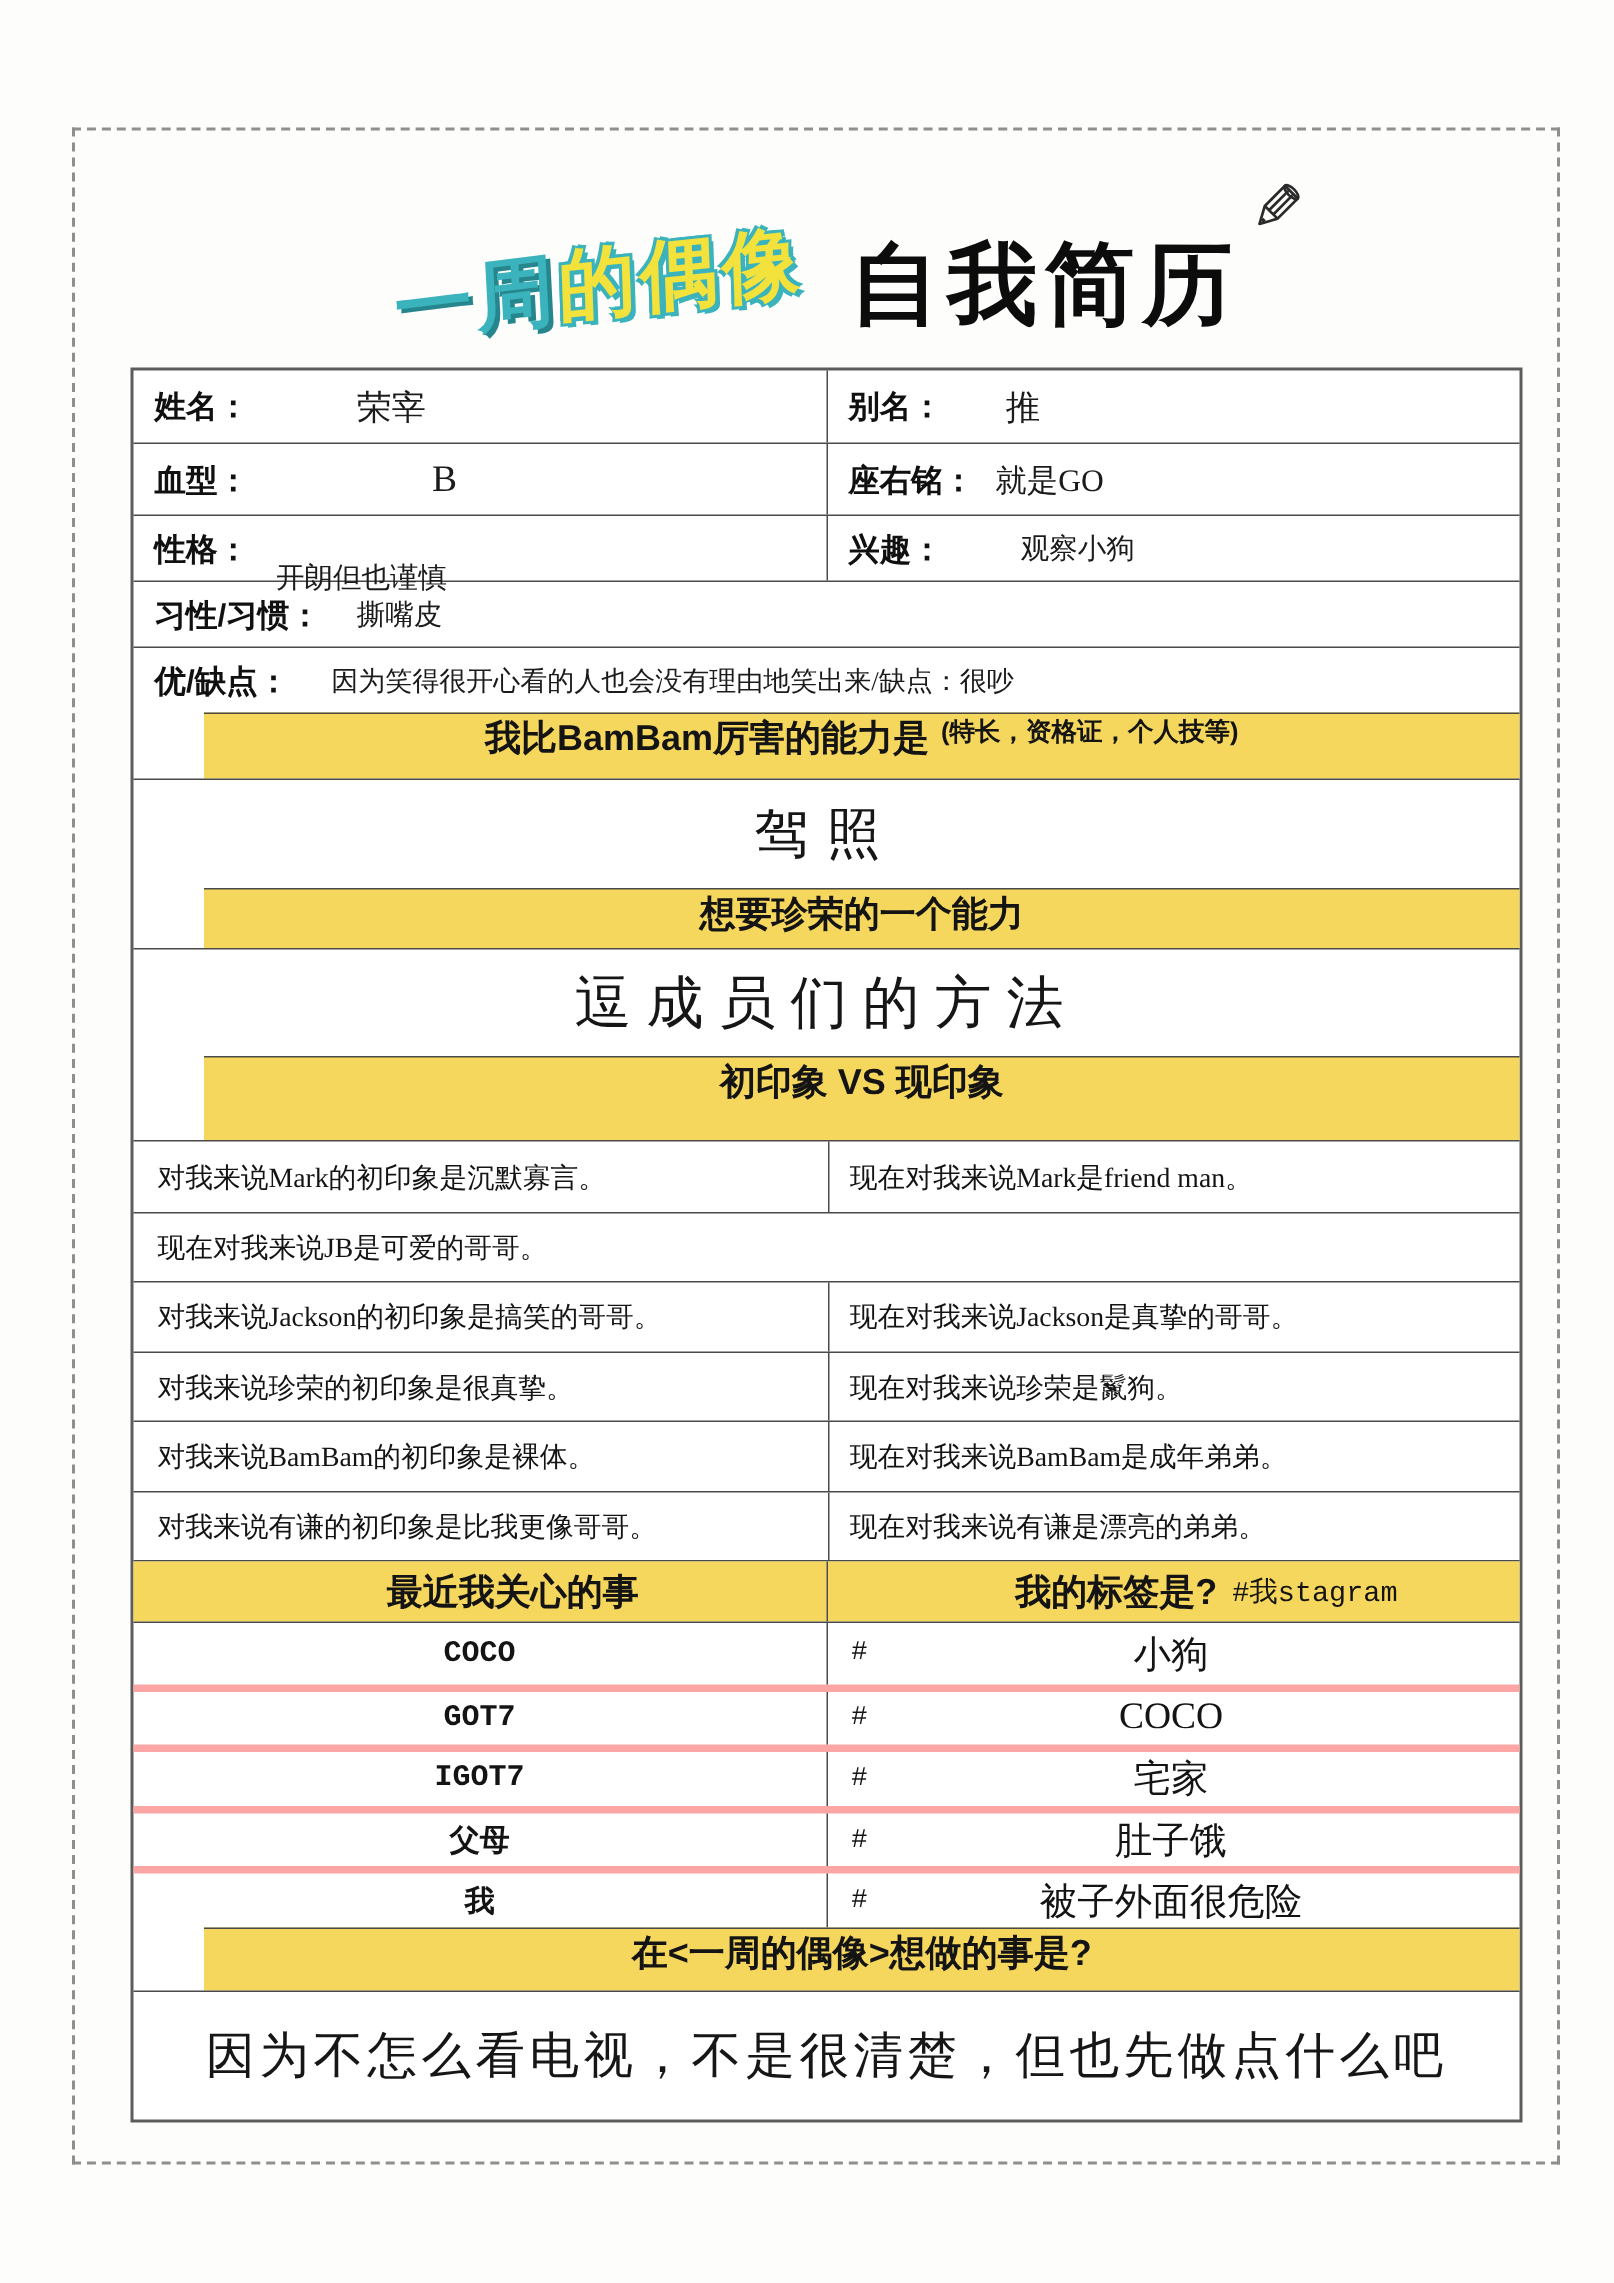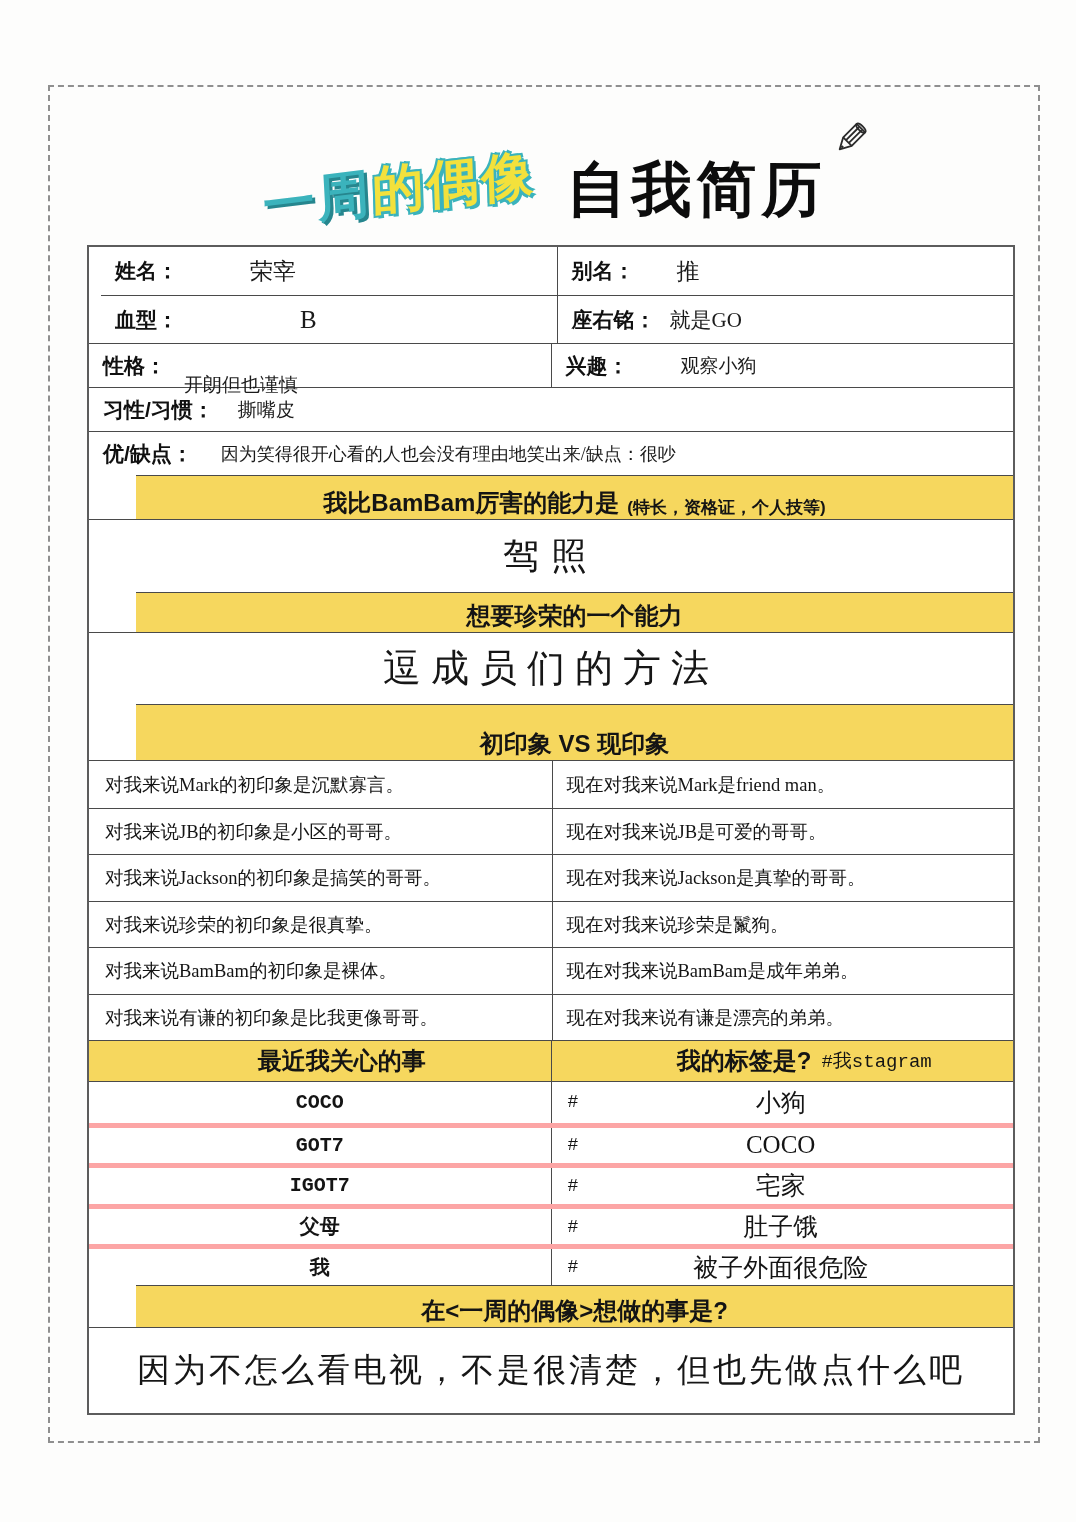--- a/index.html
+++ b/index.html
@@ -19,36 +19,36 @@
   .titlewrap{position:relative;}
   .title{margin:0;font-size:60px;font-weight:900;letter-spacing:5px;color:#0c0c0c;line-height:1;}
   .pencil{position:absolute;right:-46px;top:-44px;width:44px;height:44px;}
 
   
   .sheet{position:absolute;left:37px;top:158px;width:928px;border:2px solid #5c5c5c;
          display:flex;flex-direction:column;background:#fff;}
   .row{border-top:1px solid #4a4a4a;}
 
   .info-row{display:flex;align-items:stretch;height:44px;}
-  .info-row:nth-of-type(1),.info-row:nth-of-type(2){height:48px;margin-left:12px;}
+  .info-row:nth-of-type(1),.info-row:nth-of-type(2){height:48px;}
   .info-row + .info-row{border-top:1px solid #4a4a4a;}
   .cell{flex:1;display:flex;align-items:center;padding-left:14px;min-width:0;}
   .cell + .cell{border-left:1px solid #4a4a4a;}
   .lbl{font-weight:700;font-size:21px;color:#101010;white-space:nowrap;}
   .val{font-family:"Liberation Serif",serif;font-size:19px;color:#1b1b1b;white-space:nowrap;}
   .info-row:nth-of-type(1) .cell:nth-of-type(1) .val{margin-left:72px;font-size:23px;}
   .info-row:nth-of-type(1) .cell:nth-of-type(2) .val{margin-left:42px;font-size:23px;}
   .info-row:nth-of-type(2) .cell:nth-of-type(1) .val{margin-left:122px;font-size:25px;}
   .info-row:nth-of-type(2) .cell:nth-of-type(2) .val{margin-left:14px;font-size:21px;}
   .info-row:nth-of-type(3) .cell:nth-of-type(1) .val{margin-left:18px;margin-top:39px;}
   .info-row:nth-of-type(3) .cell:nth-of-type(2) .val{margin-left:52px;}
   .info-row:nth-of-type(4) .val{margin-left:24px;}
   .info-row:nth-of-type(5) .val{margin-left:28px;font-size:18px;}
 
-  .banner{background:#f6d75e;display:flex;align-items:flex-end;justify-content:center;
+  .banner{background:#f6d75e;display:flex;align-items:flex-start;justify-content:center;
           font-weight:700;font-size:24px;color:#141414;margin-left:47px;}
   .b1{height:44px;} .b2{height:40px;} .b3{height:56px;} .b5{height:42px;}
   .note{font-size:17px;font-weight:700;margin-left:8px;letter-spacing:0;}
 
   .answer{display:flex;align-items:center;justify-content:center;
           font-family:"Liberation Serif",serif;color:#161616;}
   .a1{height:73px;font-size:36px;letter-spacing:12px;}
   .a2{height:72px;font-size:38px;letter-spacing:10px;}
   .a3{height:86px;font-size:33px;letter-spacing:3px;}
 
@@ -167,21 +167,20 @@
       <div class="row banner b3">初印象 VS 现印象</div>
 
       <section class="row">
 
           <div class="imp-row">
             <div class="imp-cell">对我来说Mark的初印象是沉默寡言。</div>
             <div class="imp-cell">现在对我来说Mark是friend man。</div>
           </div>
 
           <div class="imp-row">
-            <div class="imp-cell">对我来说JB的初印象是小区的哥哥。</div>
             <div class="imp-cell">现在对我来说JB是可爱的哥哥。</div>
           </div>
 
           <div class="imp-row">
             <div class="imp-cell">对我来说Jackson的初印象是搞笑的哥哥。</div>
             <div class="imp-cell">现在对我来说Jackson是真挚的哥哥。</div>
           </div>
 
           <div class="imp-row">
             <div class="imp-cell">对我来说珍荣的初印象是很真挚。</div>

